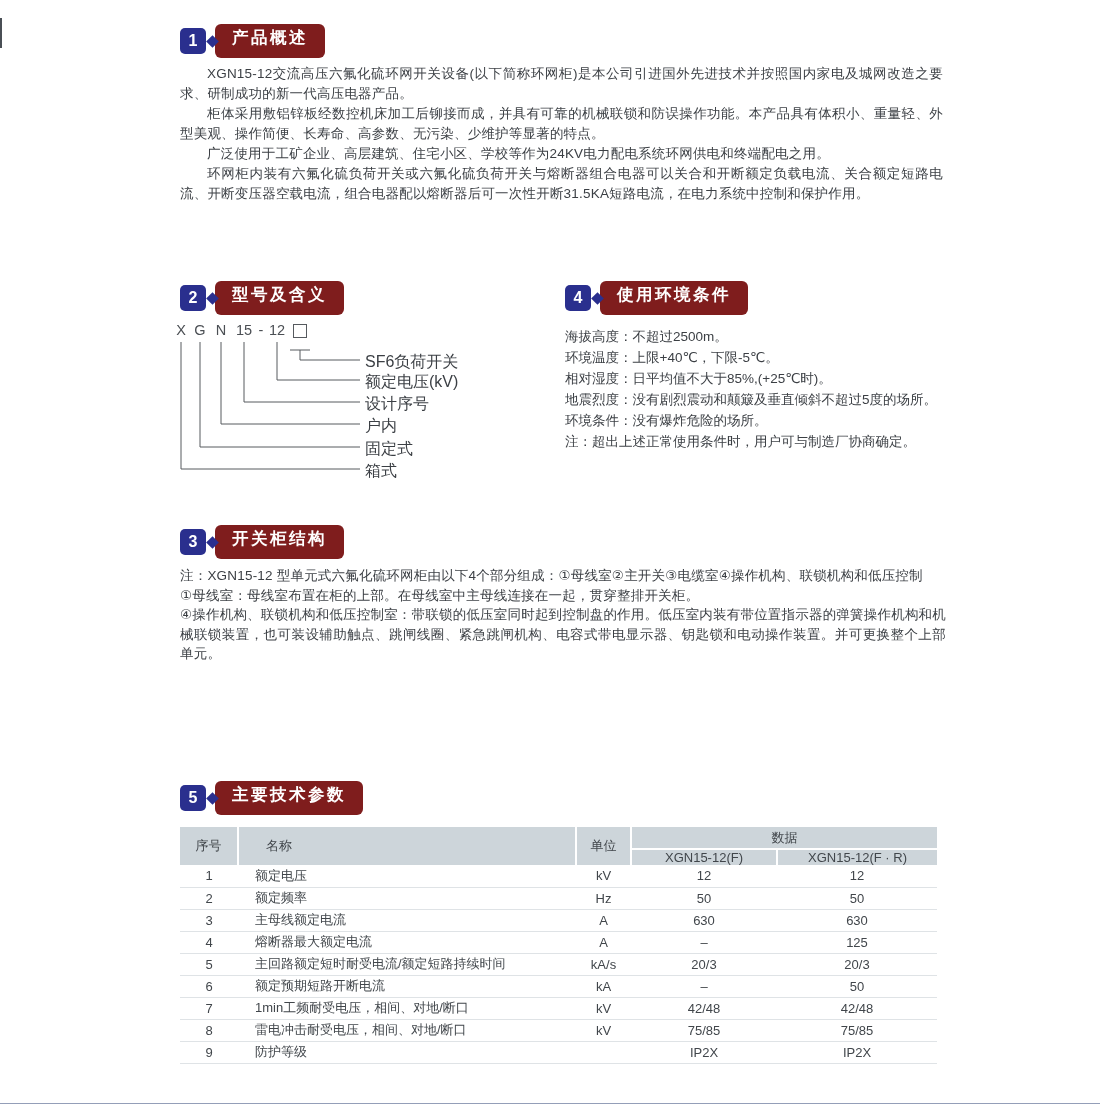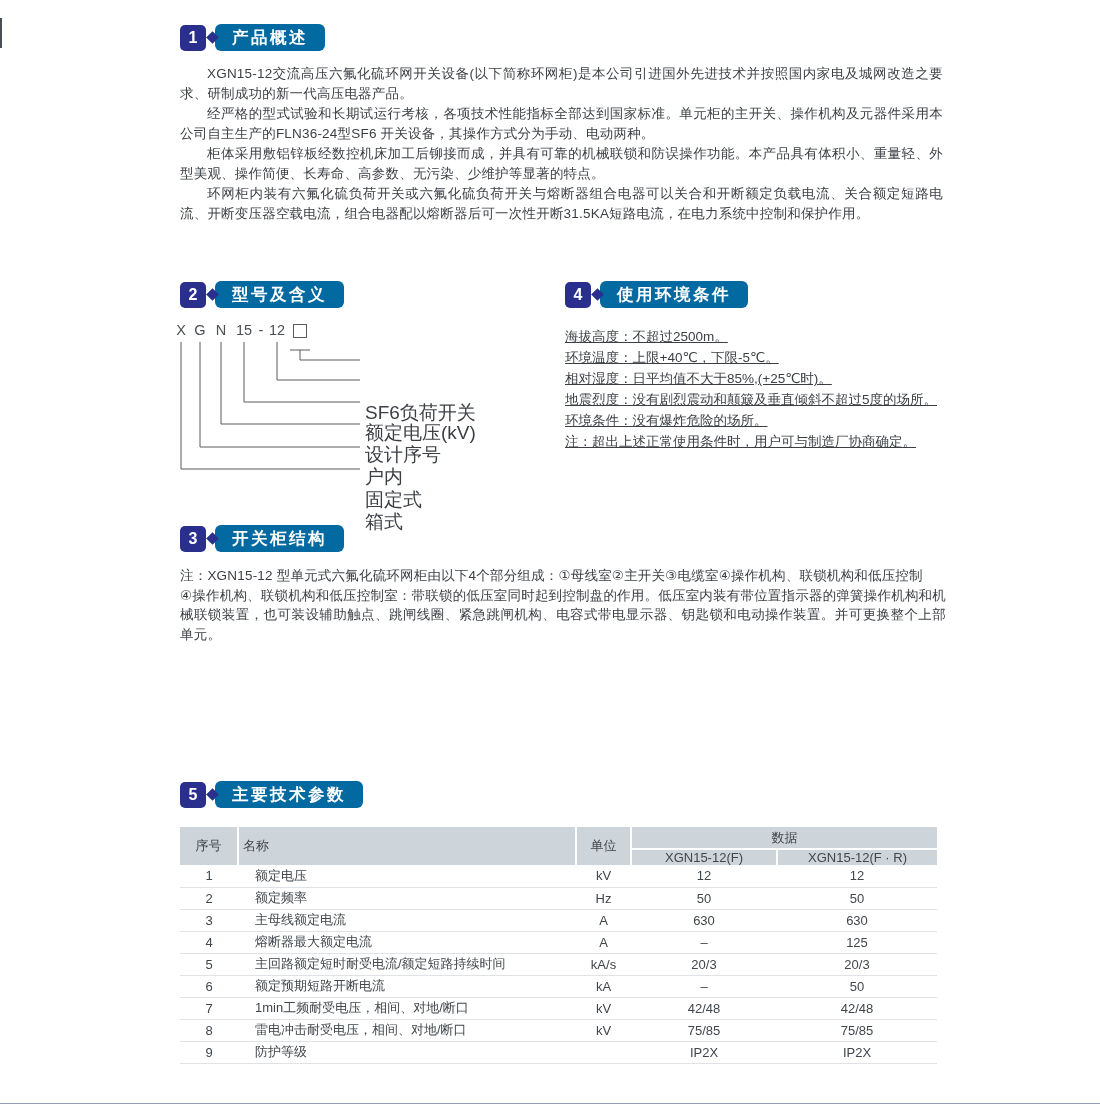--- a/index.html
+++ b/index.html
@@ -19,38 +19,38 @@
   .num-box {
     width:26px; height:26px; border-radius:5px; background:#2a2f8e;
     color:#fff; font-weight:bold; font-size:16px;
     display:flex; align-items:center; justify-content:center; flex:0 0 auto;
   }
   .connector {
     width:9px; height:9px; background:#2a2f8e; transform:rotate(45deg);
     margin-left:2px; margin-right:-4px; flex:0 0 auto;
   }
   .title-box {
-    background:#0369a1; border-radius:6px; height:27px; line-height:27px;
+    background:#7f1d1d; border-radius:6px; height:34px; line-height:27px;
     padding:0 17px; color:#fff; font-weight:bold; font-size:16.5px;
     letter-spacing:2.5px; margin-left:2px; white-space:nowrap;
   }
 
   
   .text-block { position:absolute; font-size:13.5px; line-height:20px; letter-spacing:.2px; color:#3b3f44; text-align:justify; }
   .text-block p.indent { text-indent:2em; }
 
   
   .env-list { position:absolute; font-size:13.5px; line-height:21px; color:#3b3f44; }
 
   
   .diagram { position:absolute; left:175px; top:322px; width:560px; height:160px; }
   .diagram svg { position:absolute; left:0; top:0; }
   .model-char { position:absolute; top:0; font-size:14.5px; color:#4b4f54; text-align:center; }
   .model-box { position:absolute; left:118px; top:2px; width:14px; height:14px; border:1.5px solid #565a5f; }
-  .diagram-label { position:absolute; left:190px; font-size:19px; color:#3b3f44; white-space:nowrap;margin-top:48px; }
+  .diagram-label { position:absolute; left:190px; font-size:16px; color:#3b3f44; white-space:nowrap; }
 
   
   .spec-table { position:absolute; left:180px; top:827px; width:757px; border-collapse:collapse; table-layout:fixed; }
   .spec-table th, .spec-table td { font-weight:normal; font-size:13px; color:#41464b; }
   .spec-table thead th { background:#cdd5da; }
   .spec-table thead tr:first-child th { height:22px; }
   .spec-table thead tr:last-child th { height:16px; }
   th.v-div { border-left:2px solid #ffffff; }
   th.h-div { border-bottom:2px solid #ffffff;margin-left:22px; }
   .spec-table tbody td { height:22px; border-bottom:1px solid #dfe3e6; text-align:center; }
@@ -64,22 +64,22 @@
 <div class="corner-mark"></div>
 
 <div class="sec-header" style="left:180px; top:24px;">
   <div class="num-box">1</div>
   <div class="connector"></div>
   <div class="title-box">产品概述</div>
 </div>
 
 <div class="text-block" style="left:180px; top:64px; width:763px;">
   <p class="indent">XGN15-12交流高压六氟化硫环网开关设备(以下简称环网柜)是本公司引进国外先进技术并按照国内家电及城网改造之要求、研制成功的新一代高压电器产品。</p>
-  <p class="indent">经严格的型式试验和长期试运行考核，各项技术性能指标全部达到国家标准。单元柜的主开关、操作机构及元器件采用本公司自主生产的FLN36-24型SF6 开关设备，其操作方式分为手动、电动两种。</p>
   <p class="indent">柜体采用敷铝锌板经数控机床加工后铆接而成，并具有可靠的机械联锁和防误操作功能。本产品具有体积小、重量轻、外型美观、操作简便、长寿命、高参数、无污染、少维护等显著的特点。</p>
+  <p class="indent">广泛使用于工矿企业、高层建筑、住宅小区、学校等作为24KV电力配电系统环网供电和终端配电之用。</p>
   <p class="indent">环网柜内装有六氟化硫负荷开关或六氟化硫负荷开关与熔断器组合电器可以关合和开断额定负载电流、关合额定短路电流、开断变压器空载电流，组合电器配以熔断器后可一次性开断31.5KA短路电流，在电力系统中控制和保护作用。</p>
 </div>
 
 <div class="sec-header" style="left:180px; top:281px;">
   <div class="num-box">2</div>
   <div class="connector"></div>
   <div class="title-box">型号及含义</div>
 </div>
 
 <div class="diagram">
@@ -108,58 +108,59 @@
   <span class="diagram-label" style="top:117px;">固定式</span>
   <span class="diagram-label" style="top:139px;">箱式</span>
 </div>
 
 <div class="sec-header" style="left:565px; top:281px;">
   <div class="num-box">4</div>
   <div class="connector"></div>
   <div class="title-box">使用环境条件</div>
 </div>
 
-<div class="env-list" style="left:565px; top:326px; width:390px;text-decoration:underline;">
+<div class="env-list" style="left:565px; top:326px; width:390px;">
   <div>海拔高度：不超过2500m。</div>
   <div>环境温度：上限+40℃，下限-5℃。</div>
   <div>相对湿度：日平均值不大于85%,(+25℃时)。</div>
   <div>地震烈度：没有剧烈震动和颠簸及垂直倾斜不超过5度的场所。</div>
   <div>环境条件：没有爆炸危险的场所。</div>
   <div>注：超出上述正常使用条件时，用户可与制造厂协商确定。</div>
 </div>
 
 <div class="sec-header" style="left:180px; top:525px;">
   <div class="num-box">3</div>
   <div class="connector"></div>
   <div class="title-box">开关柜结构</div>
 </div>
 
 <div class="text-block" style="left:180px; top:566px; width:766px; line-height:19.5px;">
   <p>注：XGN15-12 型单元式六氟化硫环网柜由以下4个部分组成：①母线室②主开关③电缆室④操作机构、联锁机构和低压控制</p>
+  <p>①母线室：母线室布置在柜的上部。在母线室中主母线连接在一起，贯穿整排开关柜。</p>
   <p>④操作机构、联锁机构和低压控制室：带联锁的低压室同时起到控制盘的作用。低压室内装有带位置指示器的弹簧操作机构和机械联锁装置，也可装设辅助触点、跳闸线圈、紧急跳闸机构、电容式带电显示器、钥匙锁和电动操作装置。并可更换整个上部单元。</p>
 </div>
 
 <div class="sec-header" style="left:180px; top:781px;">
   <div class="num-box">5</div>
   <div class="connector"></div>
   <div class="title-box">主要技术参数</div>
 </div>
 
 <table class="spec-table">
   <colgroup>
     <col class="col-seq">
       <col class="col-name">
       <col class="col-unit">
       <col class="col-f">
       <col class="col-fr">
   </colgroup>
   <thead>
     <tr>
       <th rowspan="2">序号</th>
-      <th rowspan="2" class="v-div name-cell" style="text-align:left; padding-left:4px;">名称</th>
+      <th rowspan="2" class="v-div name-cell" style="text-align:left; padding-left:27px;">名称</th>
       <th rowspan="2" class="v-div">单位</th>
       <th colspan="2" class="v-div h-div">数据</th>
     </tr>
     <tr>
       <th class="v-div">XGN15-12(F)</th>
       <th class="v-div">XGN15-12(F · R)</th>
     </tr>
   </thead>
   <tbody>
     <tr>

